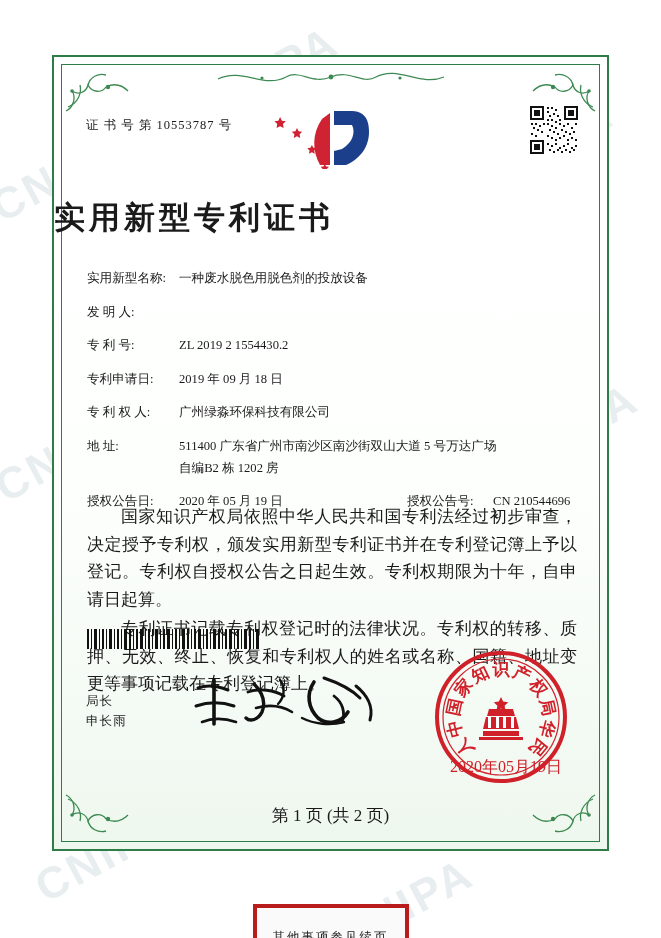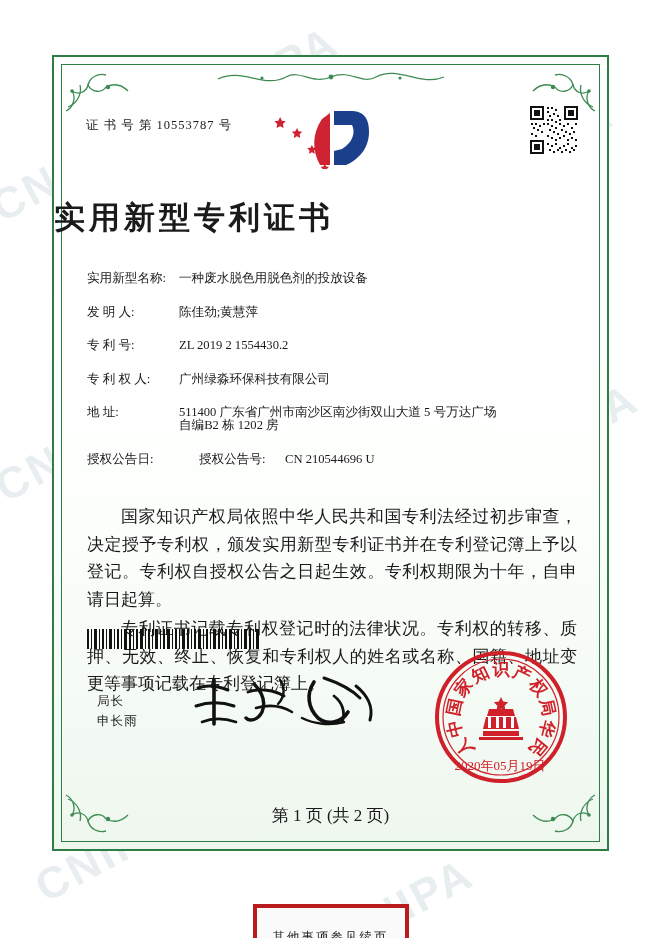--- a/index.html
+++ b/index.html
@@ -141,20 +141,21 @@
   .flabel {
     width: 92px;
     flex: 0 0 92px;
     letter-spacing: 0;
     white-space: nowrap;
   }
   .fvalue {
     flex: 1;
   }
   .fvalue .line2 {
+    margin-top: 9px;
     display: block;
   }
   .frow.two-col .fvalue { flex: 0 0 208px; }
   .frow .second-label {
     flex: 0 0 86px;
     white-space: nowrap;
     margin-left: 20px;
   }
   .frow .second-value { flex: 1; }
 
@@ -178,21 +179,21 @@
     position: absolute;
     left: 33px;
     top: 572px;
     width: 172px;
     height: 20px;
   }
 
   
   .sig-label {
     position: absolute;
-    left: 43px;
+    left: 32px;
     top: 635px;
     font-size: 12.6px;
     line-height: 1.55;
     letter-spacing: 1px;
   }
   .sig-script {
     position: absolute;
     left: 130px;
     top: 615px;
     width: 220px;
@@ -205,22 +206,22 @@
     right: 36px;
     top: 590px;
     width: 140px;
     height: 140px;
   }
   .seal-date {
     position: absolute;
     right: 45px;
     top: 700px;
     width: 124px;
-    text-align: center;
-    font-size: 13px;
+    text-align: right;
+    font-size: 16px;
     color: #d0202a;
     font-family: "Liberation Serif", serif;
   }
 
   .page-num {
     position: absolute;
     left: 0;
     right: 0;
     top: 747px;
     text-align: center;
@@ -397,39 +398,43 @@
 
   <div class="main-title">实用新型专利证书</div>
 
   <div class="fields">
     <div class="frow">
       <div class="flabel">实用新型名称:</div>
       <div class="fvalue">一种废水脱色用脱色剂的投放设备</div>
     </div>
     <div class="frow">
       <div class="flabel">发 明 人:</div>
-      <div class="fvalue">陈佳劲;黄慧萍</div>
     </div>
     <div class="frow">
       <div class="flabel">专 利 号:</div>
       <div class="fvalue">ZL 2019 2 1554430.2</div>
+    </div>
+    <div class="frow">
+      <div class="flabel">专利申请日:</div>
+      <div class="fvalue">2019 年 09 月 18 日</div>
     </div>
     <div class="frow">
       <div class="flabel">专 利 权 人:</div>
       <div class="fvalue">广州绿淼环保科技有限公司</div>
     </div>
     <div class="frow">
       <div class="flabel">地 址:</div>
       <div class="fvalue">
         <span>511400 广东省广州市南沙区南沙街双山大道 5 号万达广场</span>
         <span class="line2">自编B2 栋 1202 房</span>
       </div>
     </div>
     <div class="frow two-col">
       <div class="flabel">授权公告日:</div>
+      <div class="fvalue">2020 年 05 月 19 日</div>
       <div class="second-label">授权公告号:</div>
       <div class="second-value">CN 210544696 U</div>
     </div>
   </div>
 
   <div class="paras">
     <p>国家知识产权局依照中华人民共和国专利法经过初步审查，决定授予专利权，颁发实用新型专利证书并在专利登记簿上予以登记。专利权自授权公告之日起生效。专利权期限为十年，自申请日起算。</p>
     <p>专利证书记载专利权登记时的法律状况。专利权的转移、质押、无效、终止、恢复和专利权人的姓名或名称、国籍、地址变更等事项记载在专利登记簿上。</p>
   </div>
 

